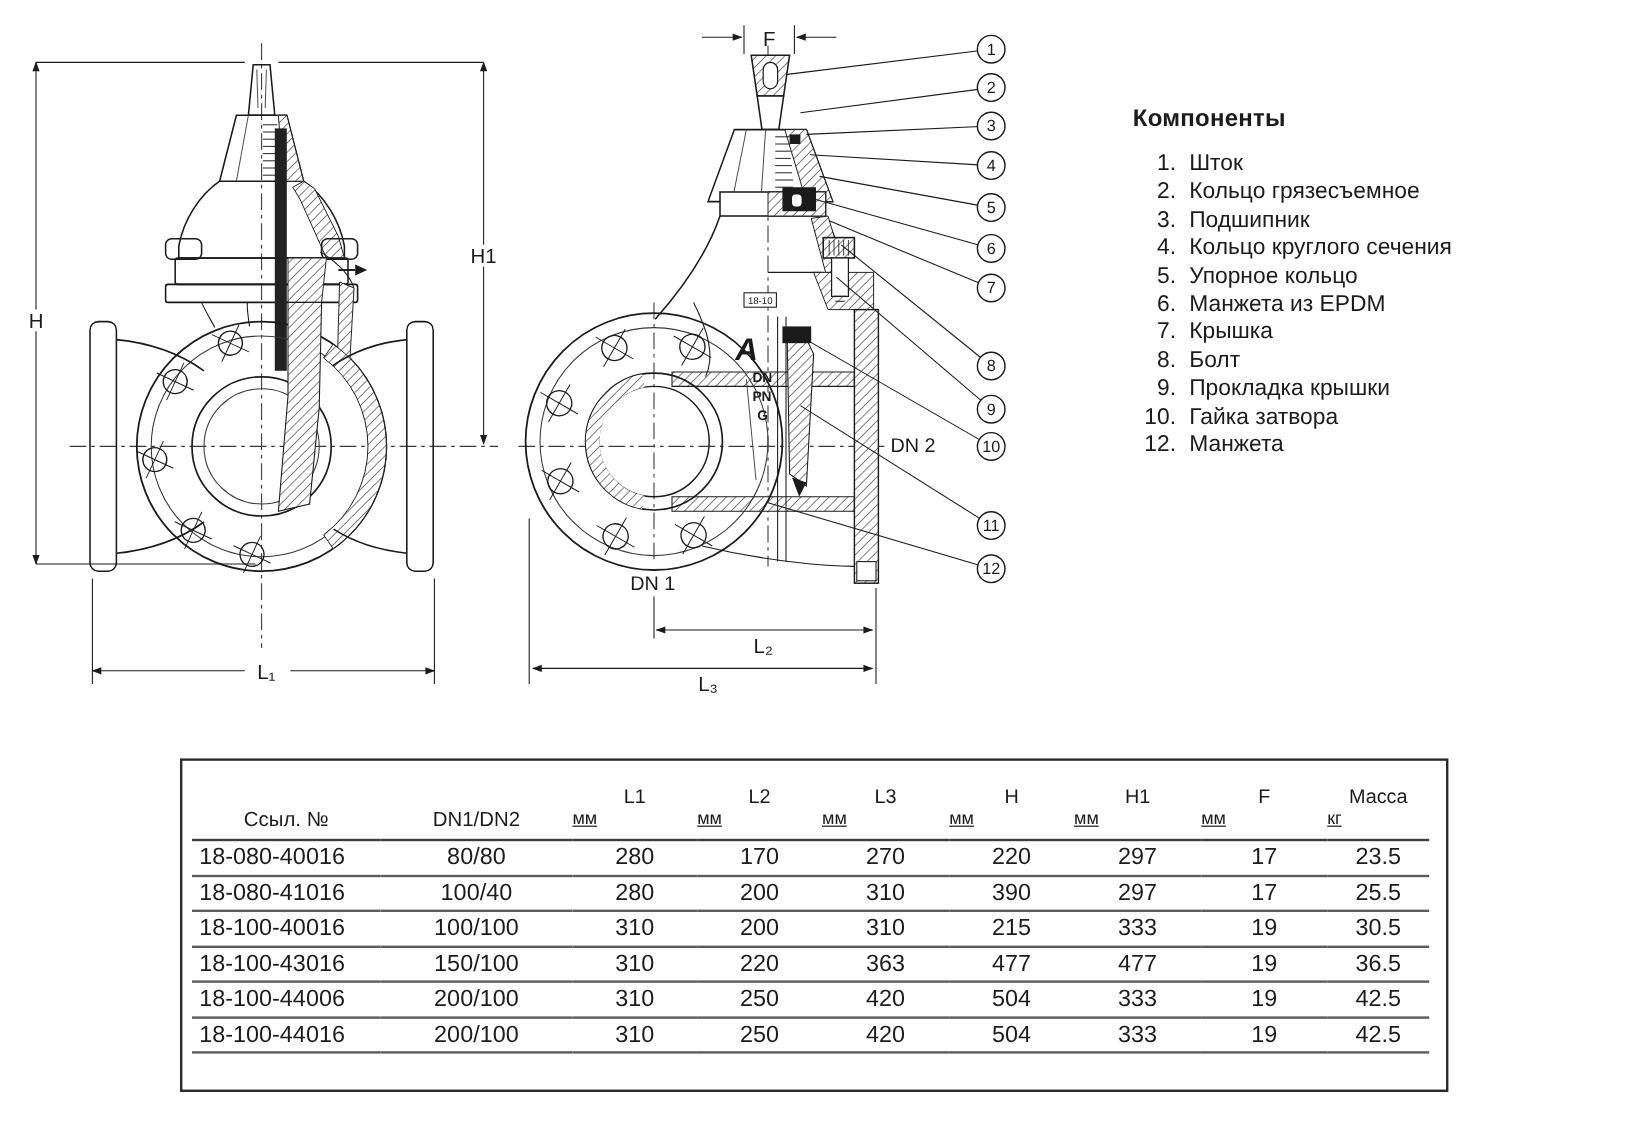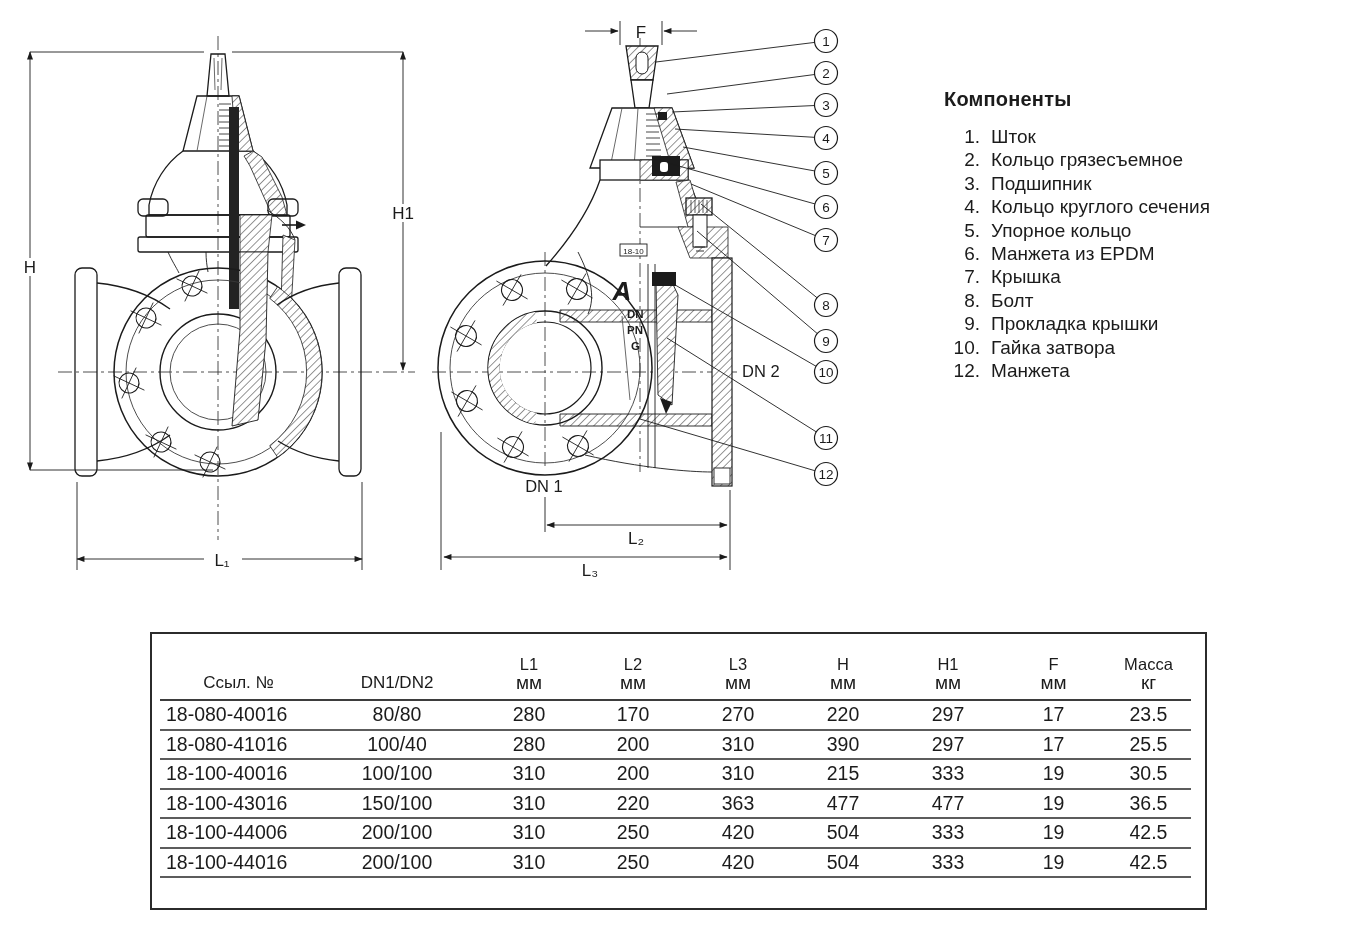--- a/index.html
+++ b/index.html
@@ -15,21 +15,21 @@
   .comp-item .num{width:36px;text-align:right;flex:0 0 36px;}
   .comp-item .label{margin-left:11px;}
 
   
   .tbl-wrap{position:absolute;left:150px;top:632px;width:1057px;height:278px;
             border:2px solid #2b2b2b;box-sizing:border-box;}
   table.spec{border-collapse:collapse;table-layout:fixed;width:1031px;margin:0 18px 0 8px;}
   table.spec th{font-weight:normal;vertical-align:bottom;padding:0 0 7px 0;
                 border-bottom:2px solid #3d3d3d;height:58px;}
   table.spec th .th-main{font-size:16.5px;line-height:19px;text-align:center;}
-  table.spec th .th-sub{font-size:19px;line-height:18px;text-align:center;}
+  table.spec th .th-sub{font-size:15px;line-height:18px;text-align:left;text-decoration:underline;}
   table.spec th .th-sub:empty{display:none;}
   table.spec td{font-size:19.5px;height:27.5px;text-align:center;padding:0;
                 border-bottom:2px solid #5c5c5c;white-space:nowrap;margin-top:31px;}
   table.spec td:first-child{text-align:left;padding-left:6px;}
   table.spec th:first-child .th-main, table.spec th:nth-child(2) .th-main{font-size:17px;}
 </style>
 </head>
 <body>
 
 <div class="page">

